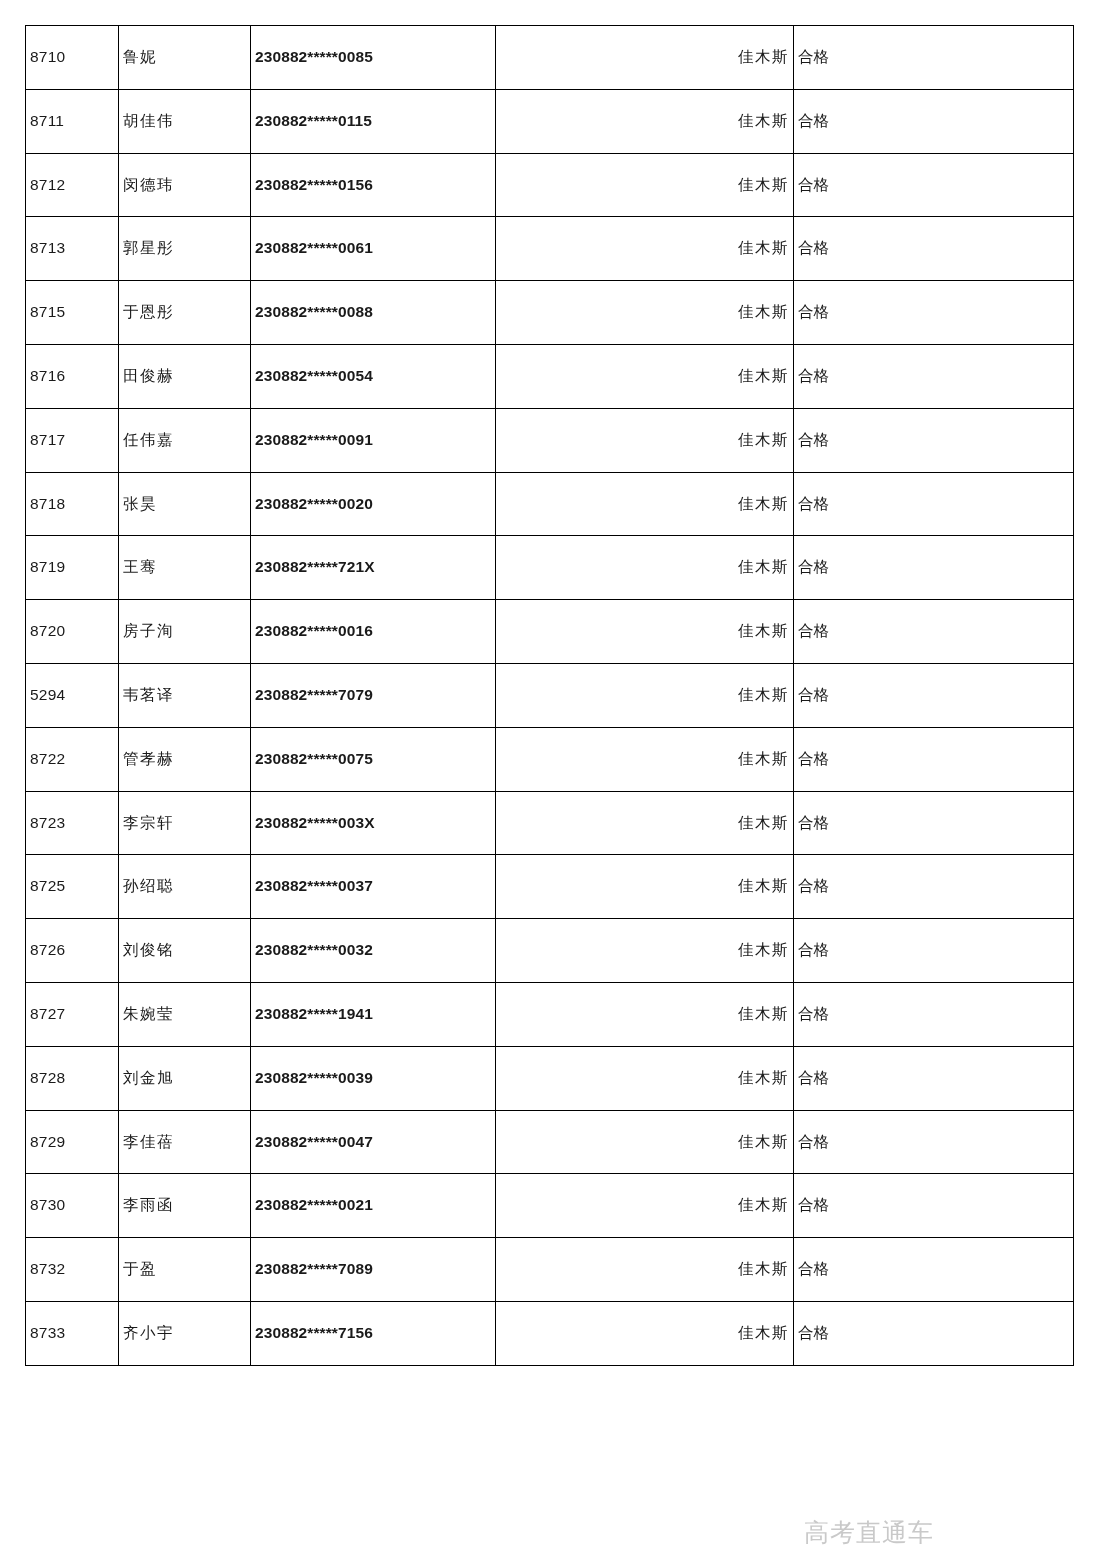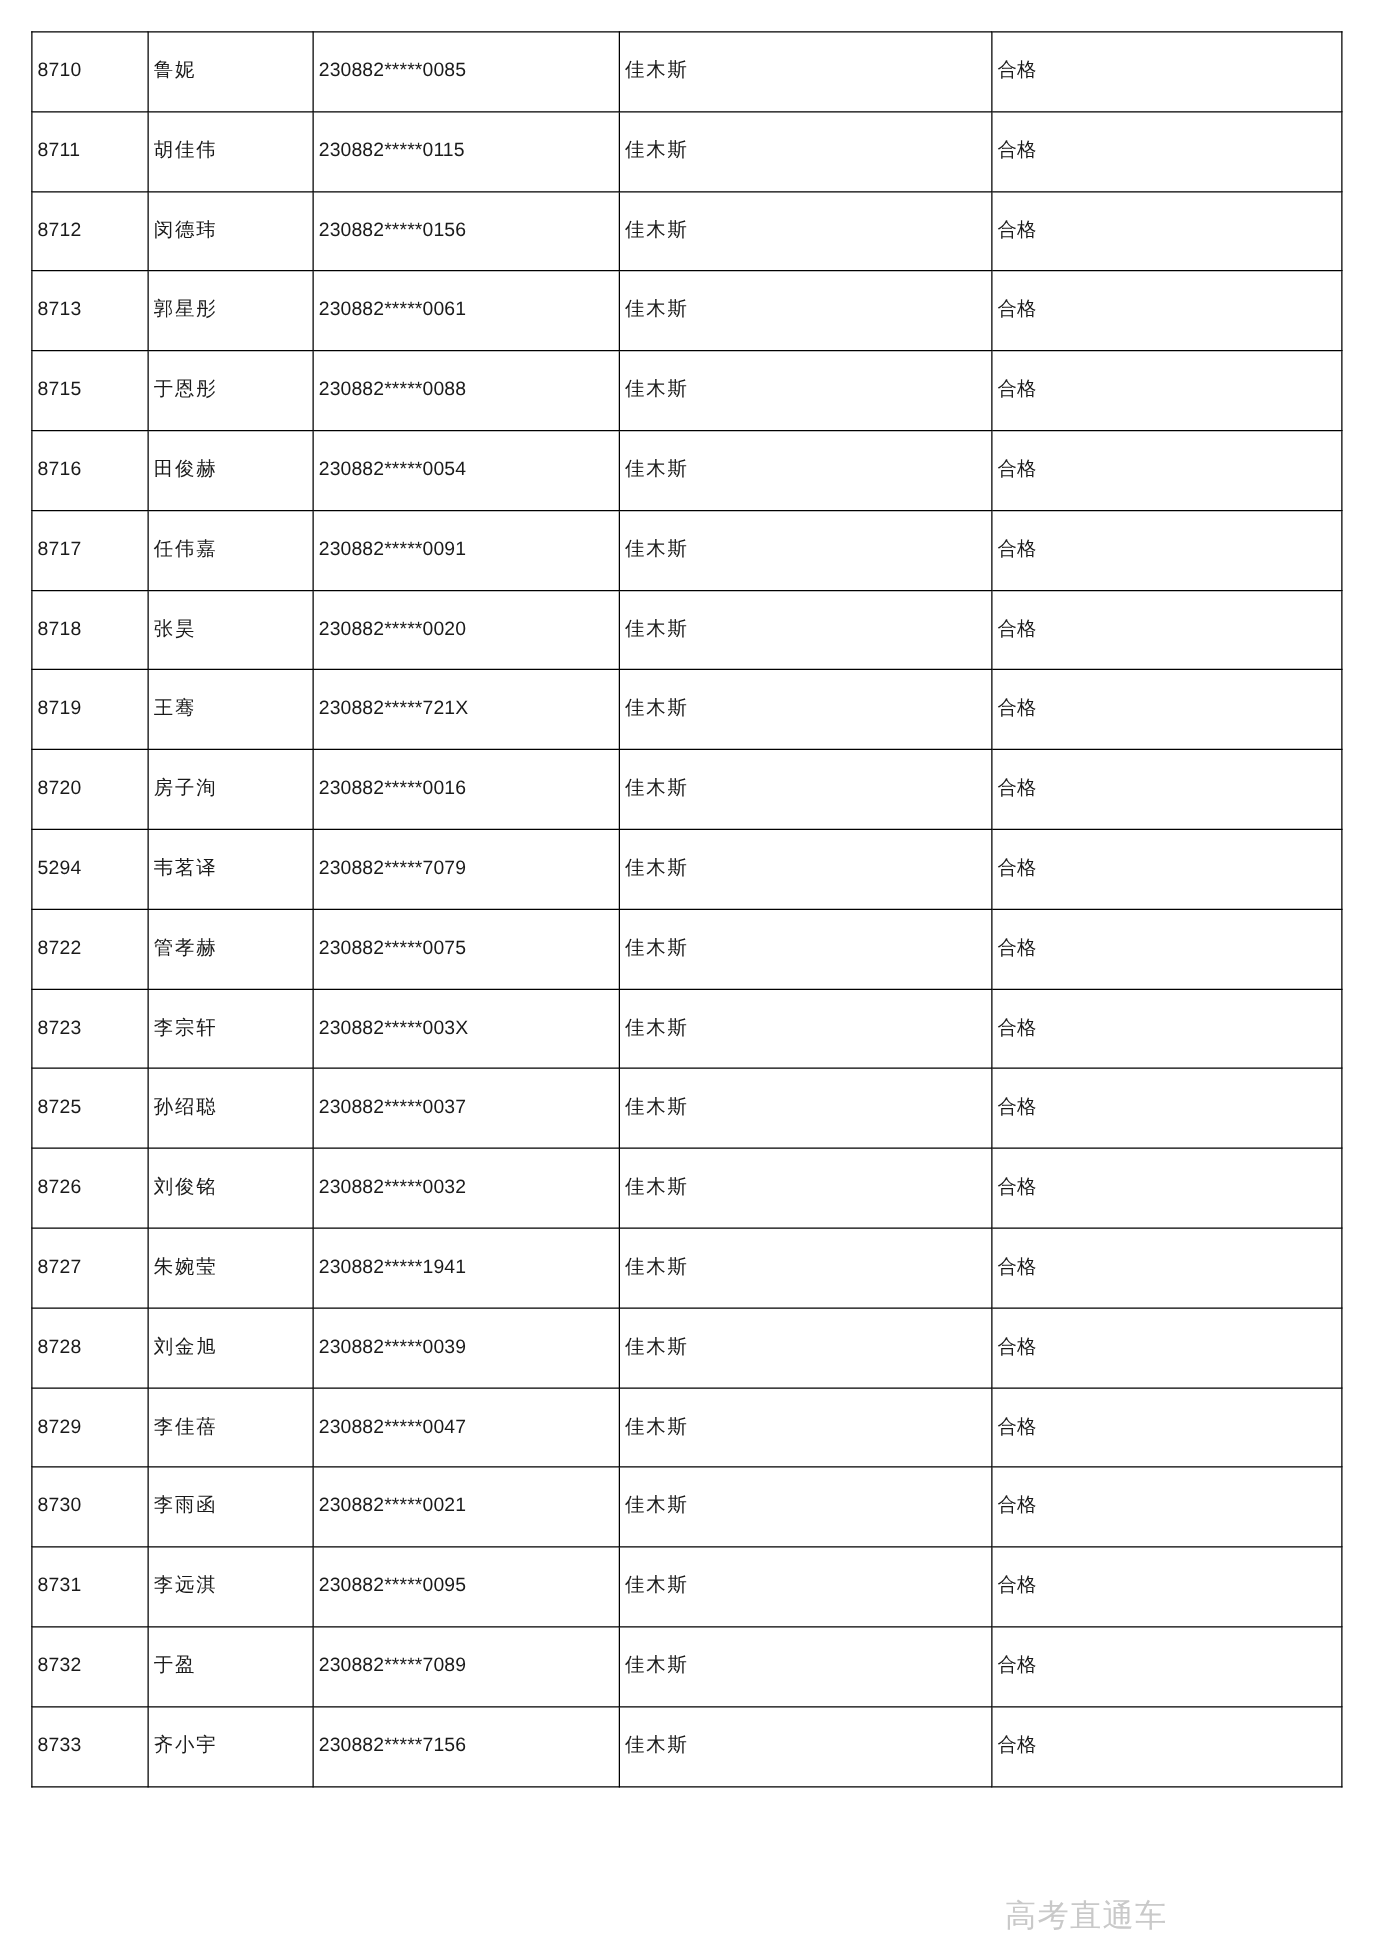--- a/index.html
+++ b/index.html
@@ -52,26 +52,27 @@
   .cell-seq {
     font-size: 16px;
     letter-spacing: 0.2px;
   }
   .cell-name {
     font-size: 16px;
     letter-spacing: 1.5px;
   }
   .cell-id {
     font-size: 16px;
-    font-weight: normal;
+    font-weight: bold;
     letter-spacing: 0.1px;
   }
   .cell-city {
     font-size: 15.5px;
     letter-spacing: 1.5px;
+    text-align: right;
   }
 
   #watermark {
     position: absolute;
     right: 16px;
     bottom: 10px;
     font-size: 25px;
     color: #c9c9c9;
     letter-spacing: 1px;
     white-space: nowrap;
@@ -220,27 +221,20 @@
           <td class="cell-status">合格</td>
         </tr>
         <tr>
           <td class="cell-seq">8730</td>
           <td class="cell-name">李雨函</td>
           <td class="cell-id">230882*****0021</td>
           <td class="cell-city">佳木斯</td>
           <td class="cell-status">合格</td>
         </tr>
         <tr>
-          <td class="cell-seq">8731</td>
-          <td class="cell-name">李远淇</td>
-          <td class="cell-id">230882*****0095</td>
-          <td class="cell-city">佳木斯</td>
-          <td class="cell-status">合格</td>
-        </tr>
-        <tr>
           <td class="cell-seq">8732</td>
           <td class="cell-name">于盈</td>
           <td class="cell-id">230882*****7089</td>
           <td class="cell-city">佳木斯</td>
           <td class="cell-status">合格</td>
         </tr>
         <tr>
           <td class="cell-seq">8733</td>
           <td class="cell-name">齐小宇</td>
           <td class="cell-id">230882*****7156</td>

